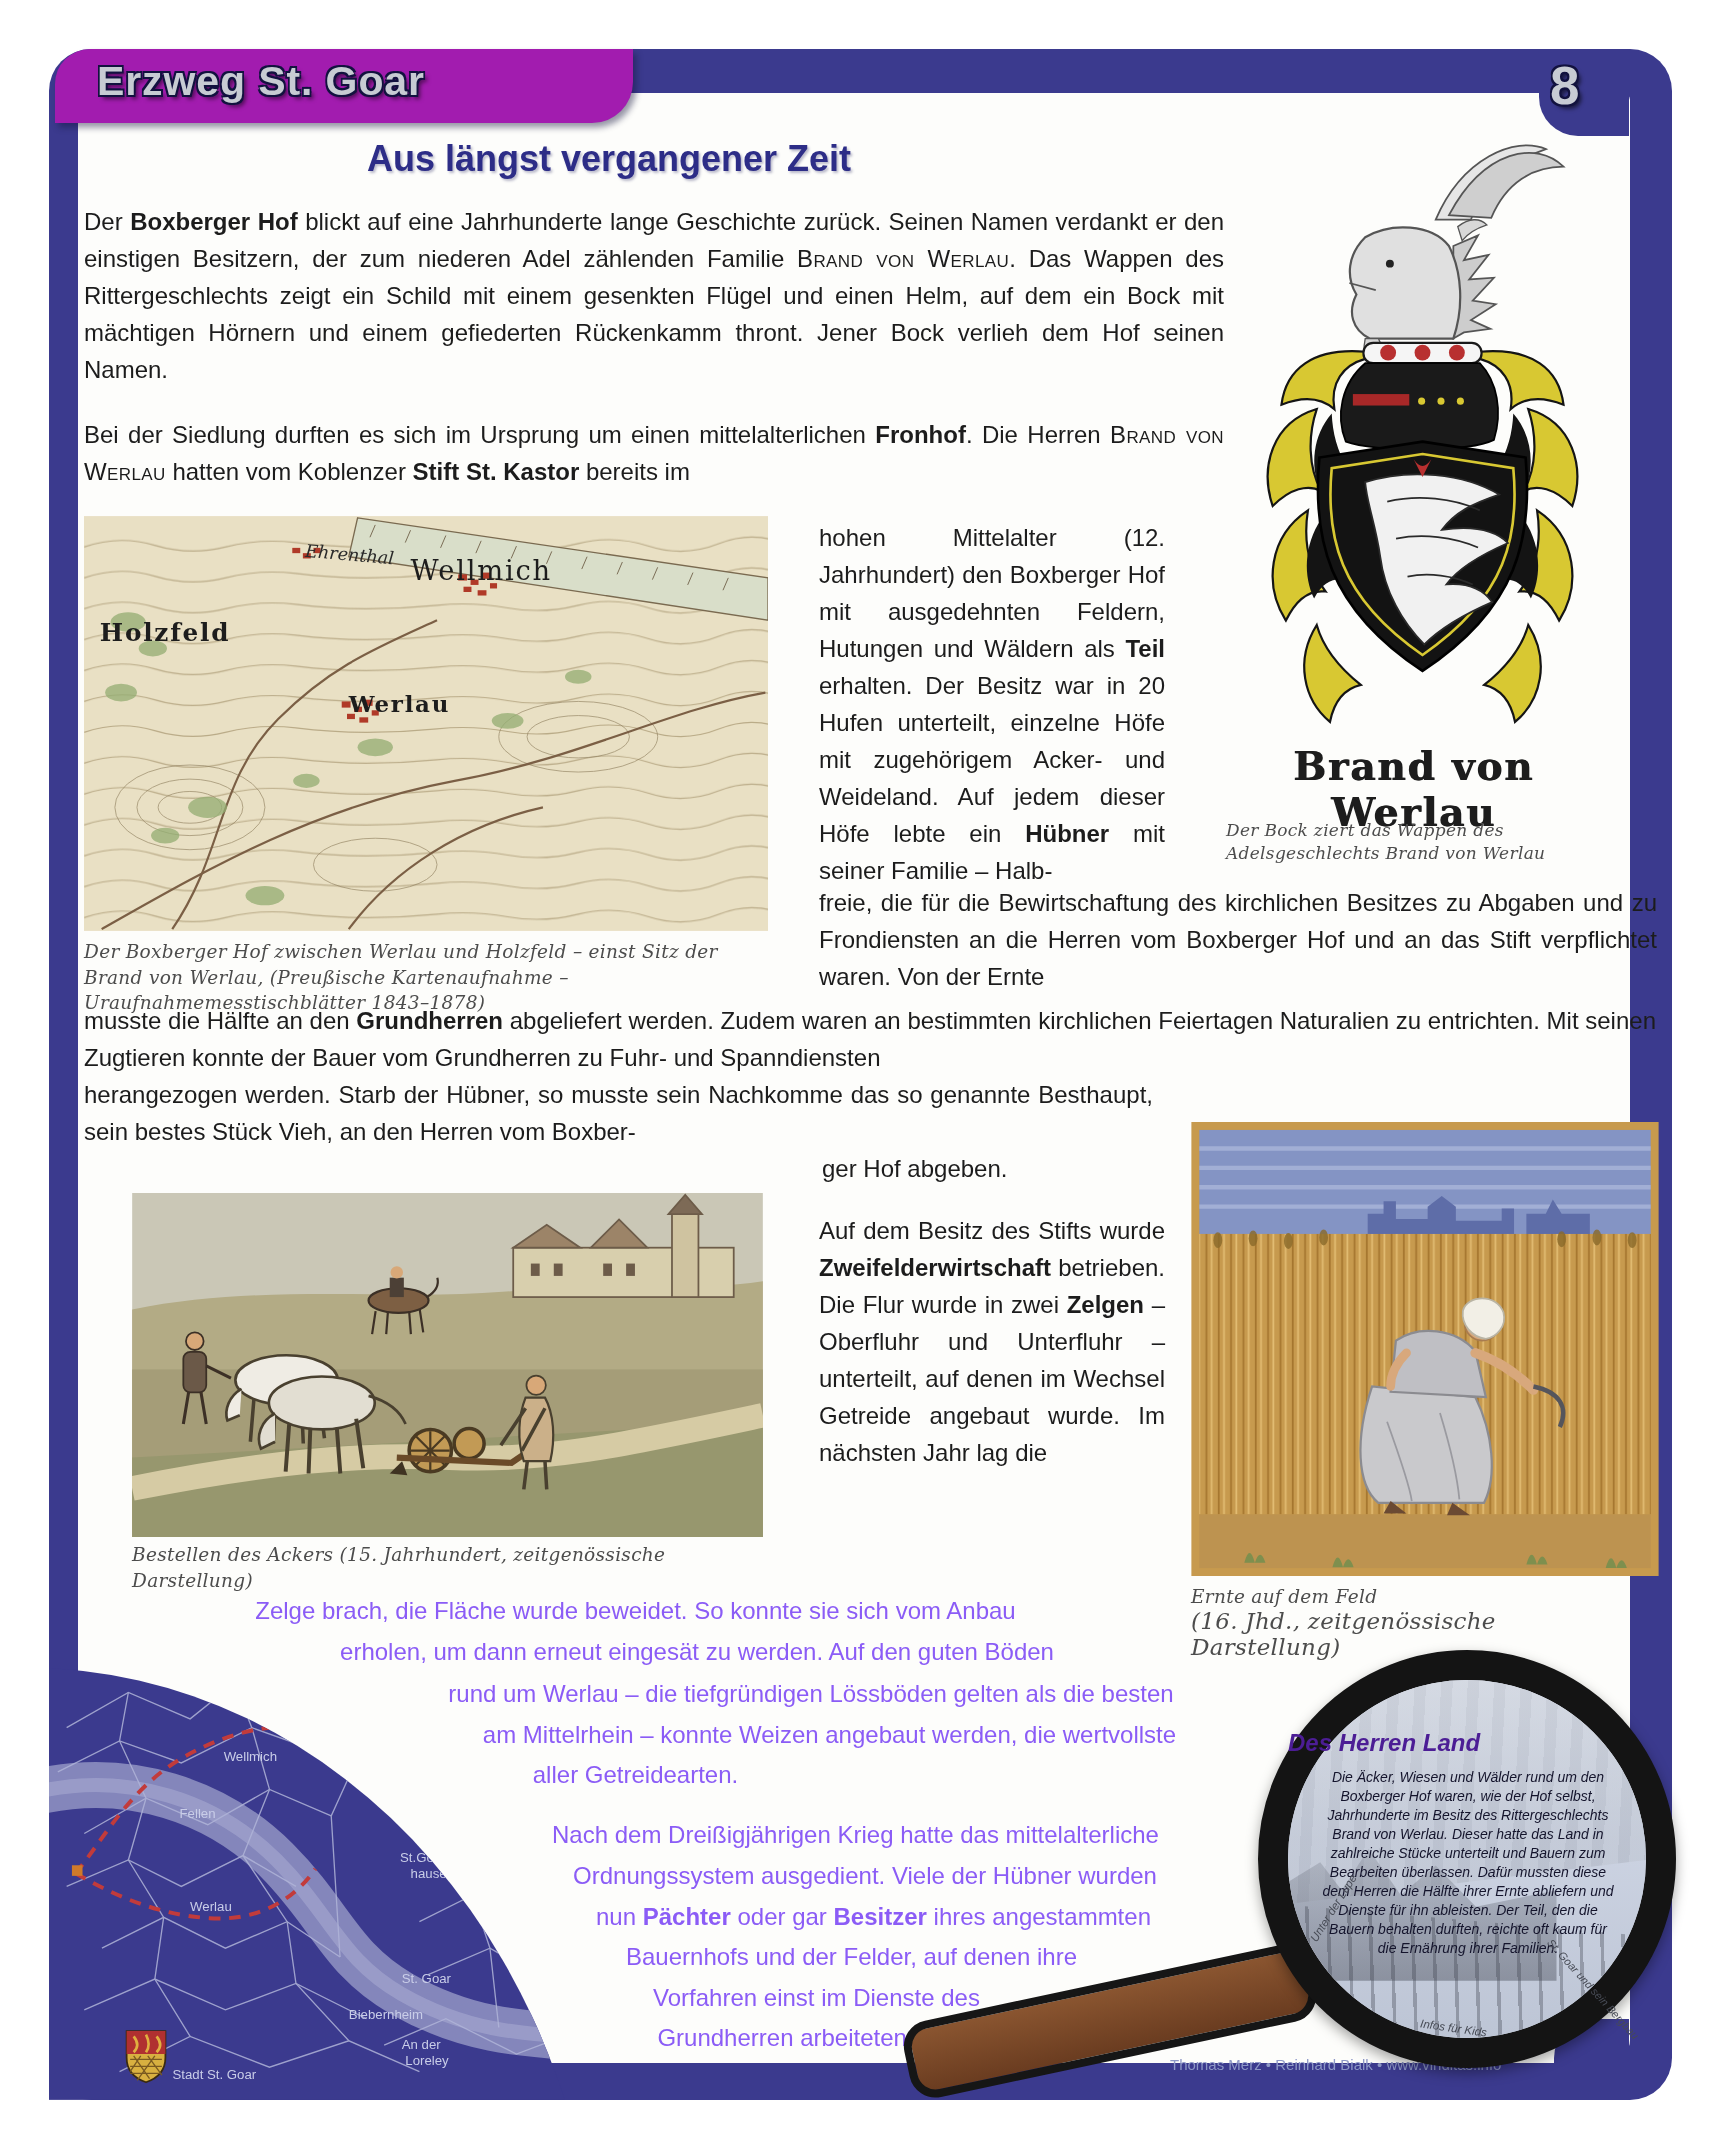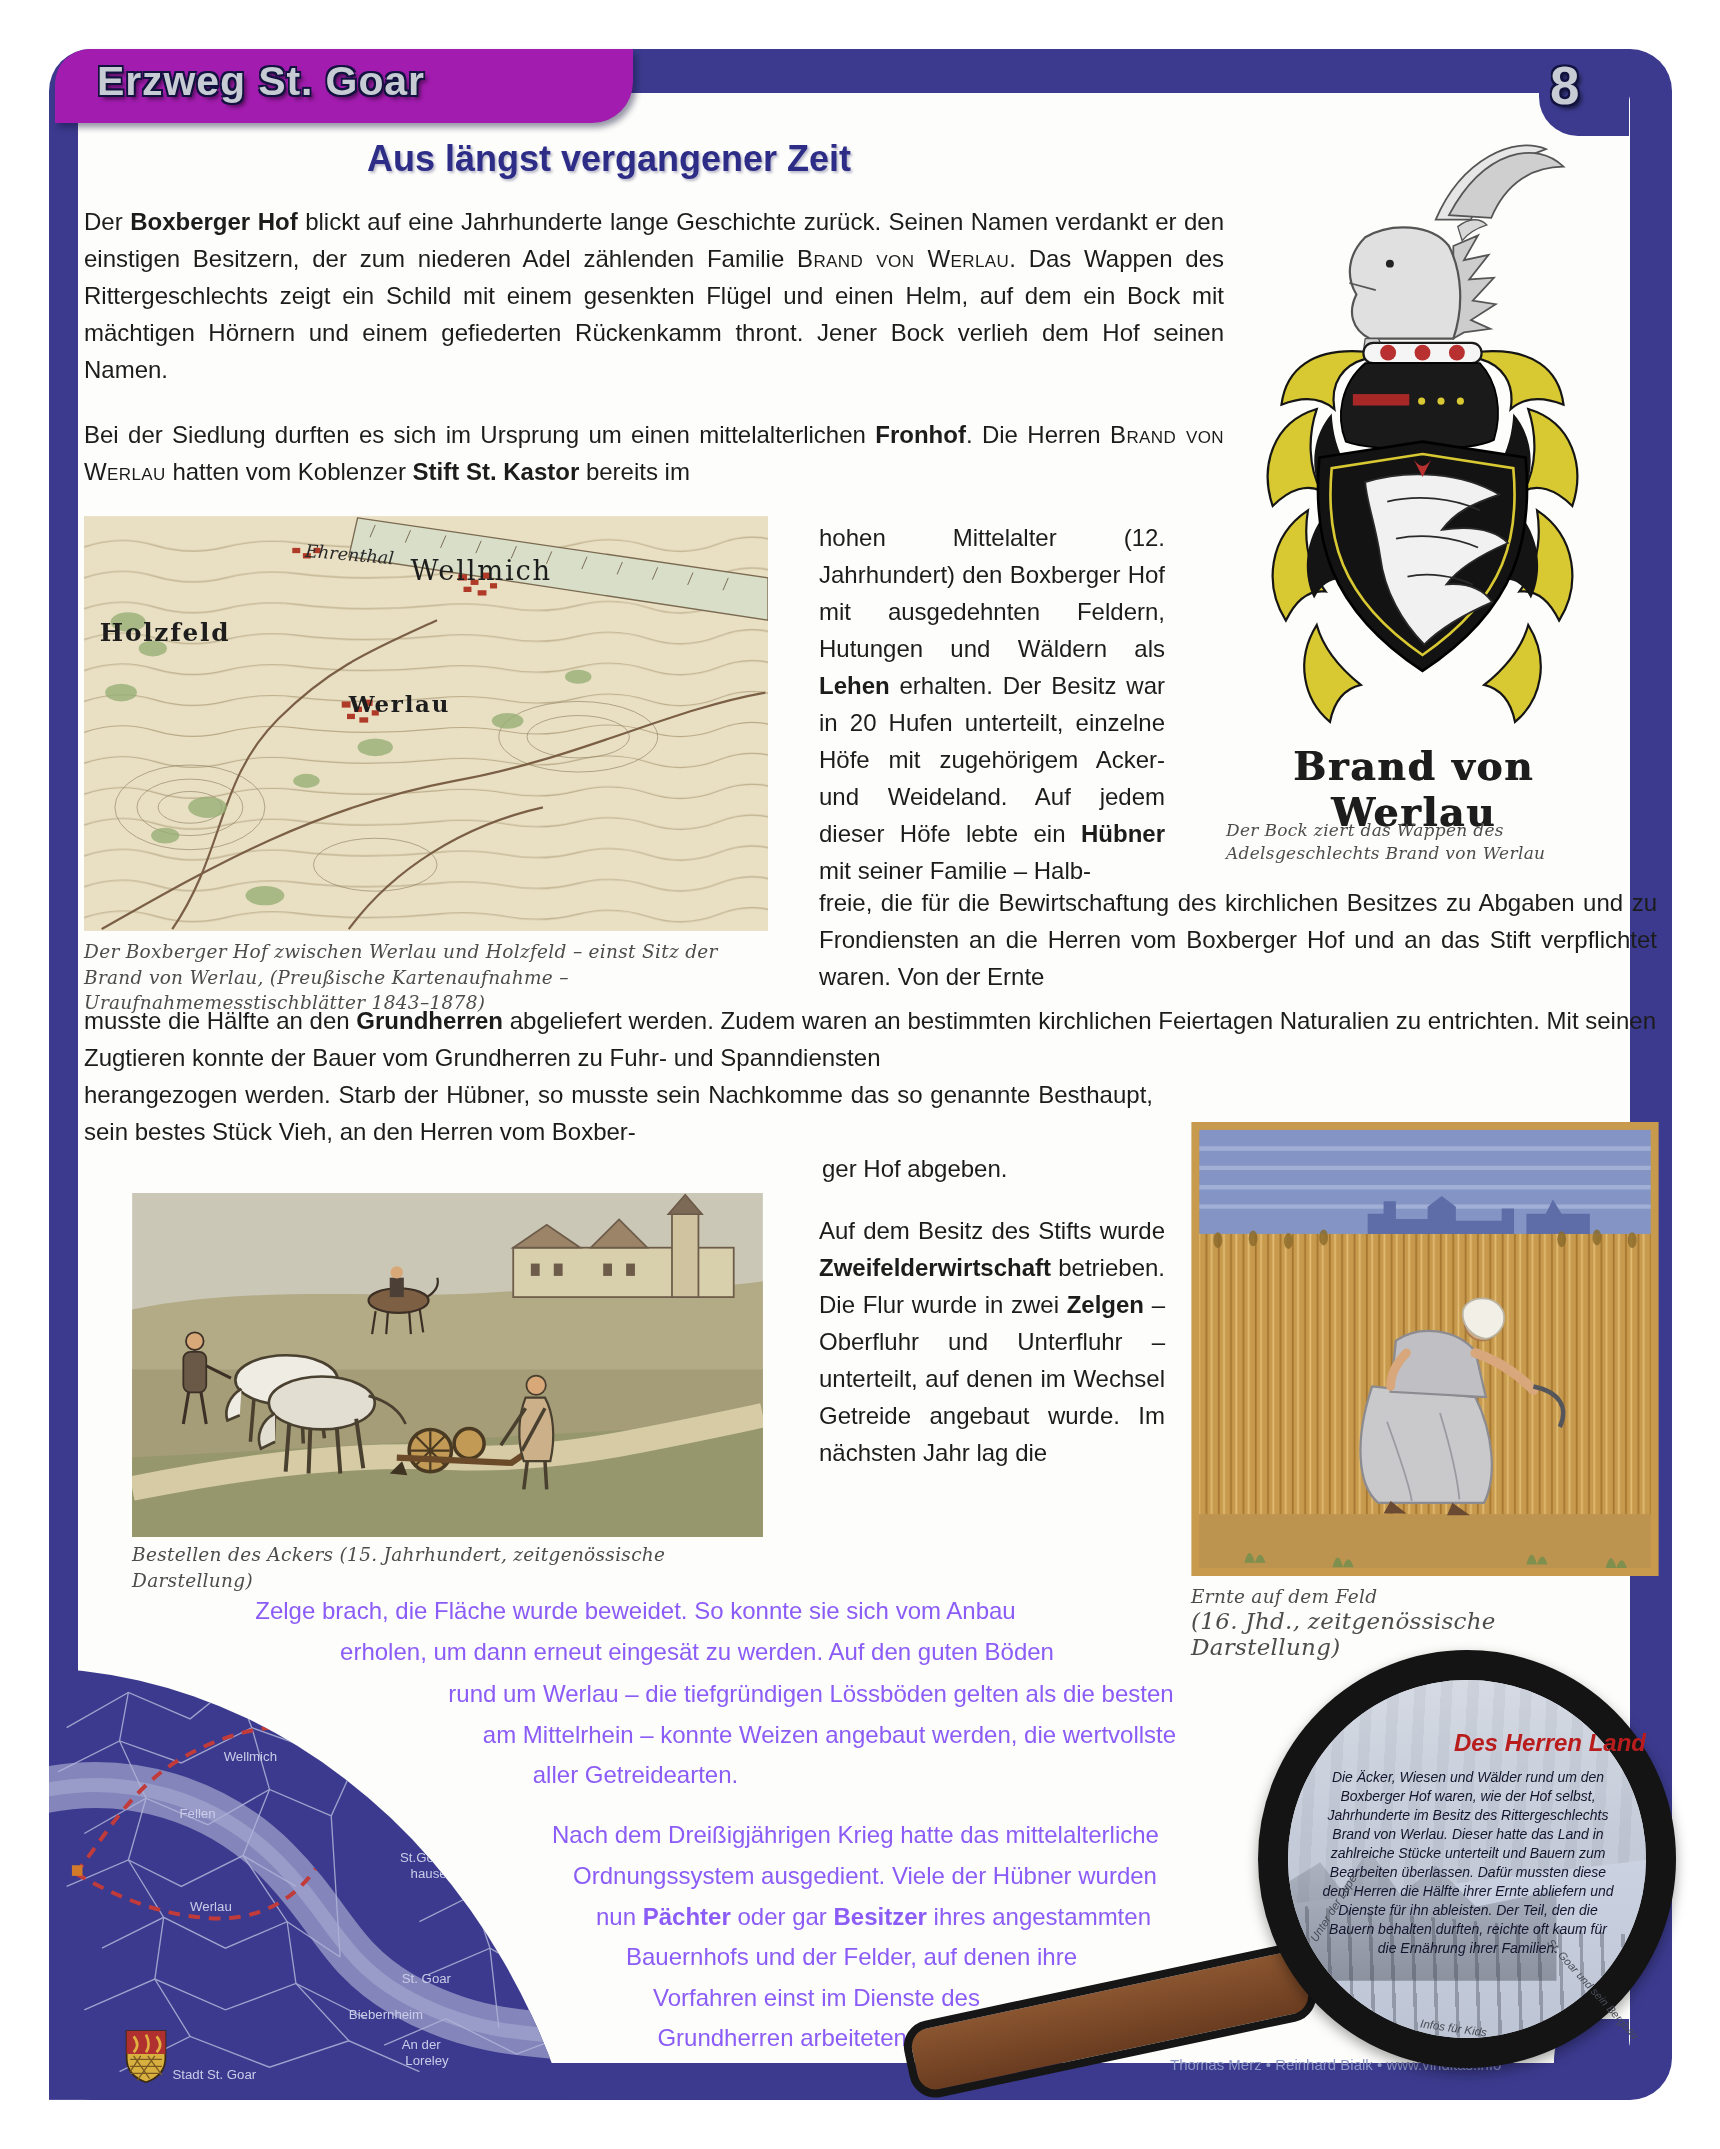--- a/index.html
+++ b/index.html
@@ -76,22 +76,22 @@
         box-shadow:0 5.3px 12.4px rgba(0,0,0,.35);}
   .lens-inner{position:absolute;inset:0;border-radius:50%;overflow:hidden;
               background:linear-gradient(180deg,#e9edf5,#ccd3e2 45%,#bdc5d5);}
   .ph-hill{position:absolute;left:-20%;top:-12%;width:145%;height:68%;opacity:.45;transform:rotate(-7deg);
            background:repeating-linear-gradient(100deg,#a8aeba 0 11.5px,#bcc2cd 11.5px 26.5px);}
   .ph-town{position:absolute;left:0;bottom:16%;width:75%;height:46%;opacity:.8;
            background:linear-gradient(0deg,rgba(70,74,86,.55),rgba(120,126,140,.2));
            clip-path:polygon(0 100%,0 40%,12% 28%,20% 45%,30% 20%,42% 48%,55% 30%,70% 55%,100% 45%,100% 100%);}
   .ph-tracks{position:absolute;left:-10%;bottom:-8%;width:135%;height:40%;opacity:.7;transform:rotate(5deg);
              background:repeating-linear-gradient(83deg,rgba(60,64,76,.5) 0 3.5px,transparent 3.5px 21px);}
-  .lens-title{position:absolute;left:0;top:49px;width:100%;text-align:right;font-size:24px;
-              font-weight:800;font-style:italic;color:#b91c1c;z-index:3;}
+  .lens-title{position:absolute;left:0;top:49px;width:100%;text-align:left;font-size:24px;
+              font-weight:800;font-style:italic;color:#4c1d95;z-index:3;}
   .lens-body{position:absolute;left:32px;top:88px;width:296px;font-size:14px;line-height:19px;
              font-style:italic;font-weight:500;color:#14142c;text-align:center;z-index:3;}
   .lens-edge{position:absolute;font-size:11.5px;font-style:italic;color:#474b55;z-index:3;white-space:nowrap;}
   .le-left{left:7px;top:222px;transform:rotate(-58deg);}
   .le-bottom{left:132px;top:342px;transform:rotate(8deg);}
   .le-right{left:240px;top:303px;transform:rotate(48deg);font-size:11px;}
 </style>
 </head>
 <body>
 
@@ -103,21 +103,21 @@
   <div class="notch-br"></div>
   <div class="tab">
     <div class="brand">Erzweg St. Goar</div>
   </div>
   <div class="pagenum">8</div>
 
   <div class="title">Aus längst vergangener Zeit</div>
 
   <div class="body" id="p1"><span>Der </span><span class="b">Boxberger Hof</span><span> blickt auf eine Jahrhunderte lange Geschichte zurück. Seinen Namen verdankt er den einstigen Besitzern, der zum niederen Adel zählenden Familie </span><span class="sc">Brand von Werlau</span><span>. Das Wappen des Rittergeschlechts zeigt ein Schild mit einem gesenkten Flügel und einen Helm, auf dem ein Bock mit mächtigen Hörnern und einem gefiederten Rückenkamm thront. Jener Bock verlieh dem Hof seinen Namen.</span></div>
   <div class="body" id="p2a"><span>Bei der Siedlung durften es sich im Ursprung um einen mittelalterlichen </span><span class="b">Fronhof</span><span>. Die Herren </span><span class="sc">Brand von Werlau</span><span> hatten vom Koblenzer </span><span class="b">Stift St. Kastor</span><span> bereits im</span></div>
-  <div class="body" id="p2b"><span>hohen Mittelalter (12. Jahrhundert) den Boxberger Hof mit ausgedehnten Feldern, Hutungen und Wäldern als </span><span class="b">Lehen</span><span> erhalten. Der Besitz war in 20 Hufen unterteilt, einzelne Höfe mit zugehörigem Acker- und Weideland. Auf jedem dieser Höfe lebte ein </span><span class="b">Hübner</span><span> mit seiner Familie – Halb-</span></div>
+  <div class="body" id="p2b"><span>hohen Mittelalter (12. Jahrhundert) den Boxberger Hof mit ausgedehnten Feldern, Hutungen und Wäldern als </span><span class="b">Teil</span><span> erhalten. Der Besitz war in 20 Hufen unterteilt, einzelne Höfe mit zugehörigem Acker- und Weideland. Auf jedem dieser Höfe lebte ein </span><span class="b">Hübner</span><span> mit seiner Familie – Halb-</span></div>
   <div class="body" id="p2c"><span>freie, die für die Bewirtschaftung des kirchlichen Besitzes zu Abgaben und zu Frondiensten an die Herren vom Boxberger Hof und an das Stift verpflichtet waren. Von der Ernte</span></div>
   <div class="body" id="p2d"><span>musste die Hälfte an den </span><span class="b">Grundherren</span><span> abgeliefert werden. Zudem waren an bestimmten kirchlichen Feiertagen Naturalien zu entrichten. Mit seinen Zugtieren konnte der Bauer vom Grundherren zu Fuhr- und Spanndiensten</span></div>
   <div class="body" id="p2e"><span>herangezogen werden. Starb der Hübner, so musste sein Nachkomme das so genannte Besthaupt, sein bestes Stück Vieh, an den Herren vom Boxber-</span></div>
   <div class="body" id="p2f"><span>ger Hof abgeben.</span></div>
   <div class="body" id="p3"><span>Auf dem Besitz des Stifts wurde </span><span class="b">Zweifelderwirtschaft</span><span> betrieben. Die Flur wurde in zwei </span><span class="b">Zelgen</span><span> – Oberfluhr und Unterfluhr – unterteilt, auf denen im Wechsel Getreide angebaut wurde. Im nächsten Jahr lag die</span></div>
 
   <div class="stair st0"><span>Zelge brach, die Fläche wurde beweidet. So konnte sie sich vom Anbau</span></div>
   <div class="stair st1"><span>erholen, um dann erneut eingesät zu werden. Auf den guten Böden</span></div>
   <div class="stair st2"><span>rund um Werlau – die tiefgründigen Lössböden gelten als die besten</span></div>
   <div class="stair st3"><span>am Mittelrhein – konnte Weizen angebaut werden, die wertvollste</span></div>

